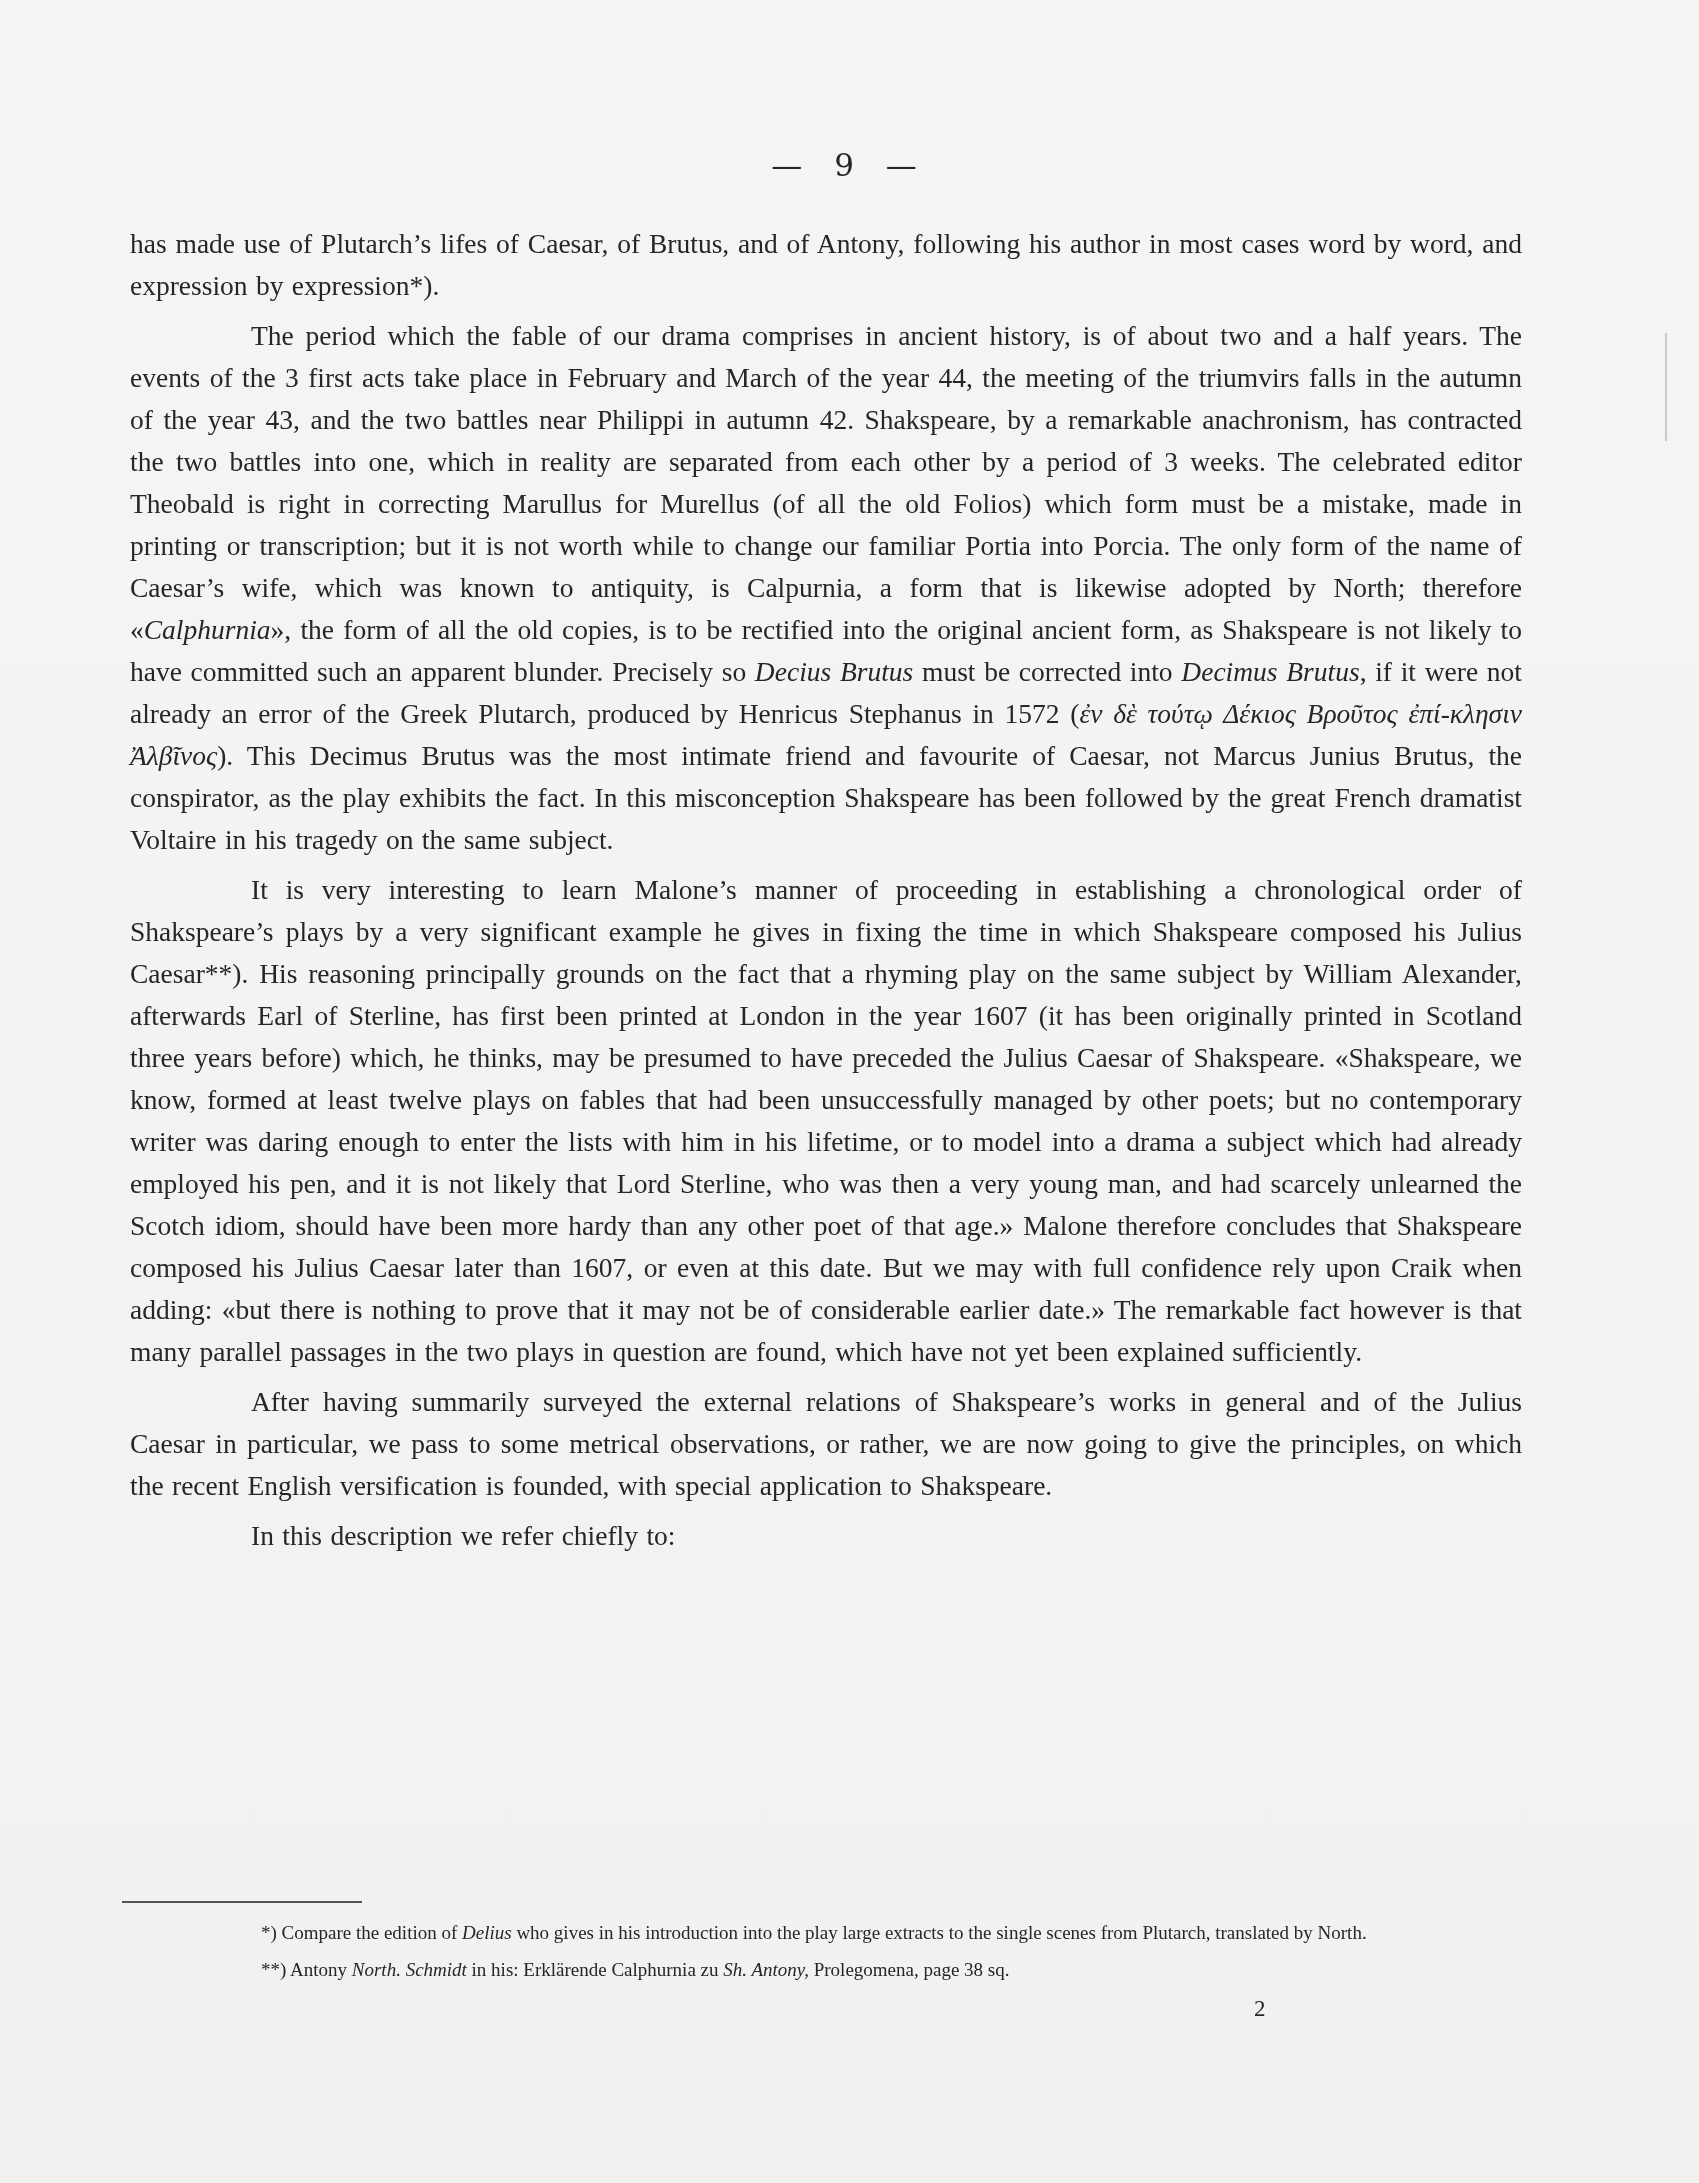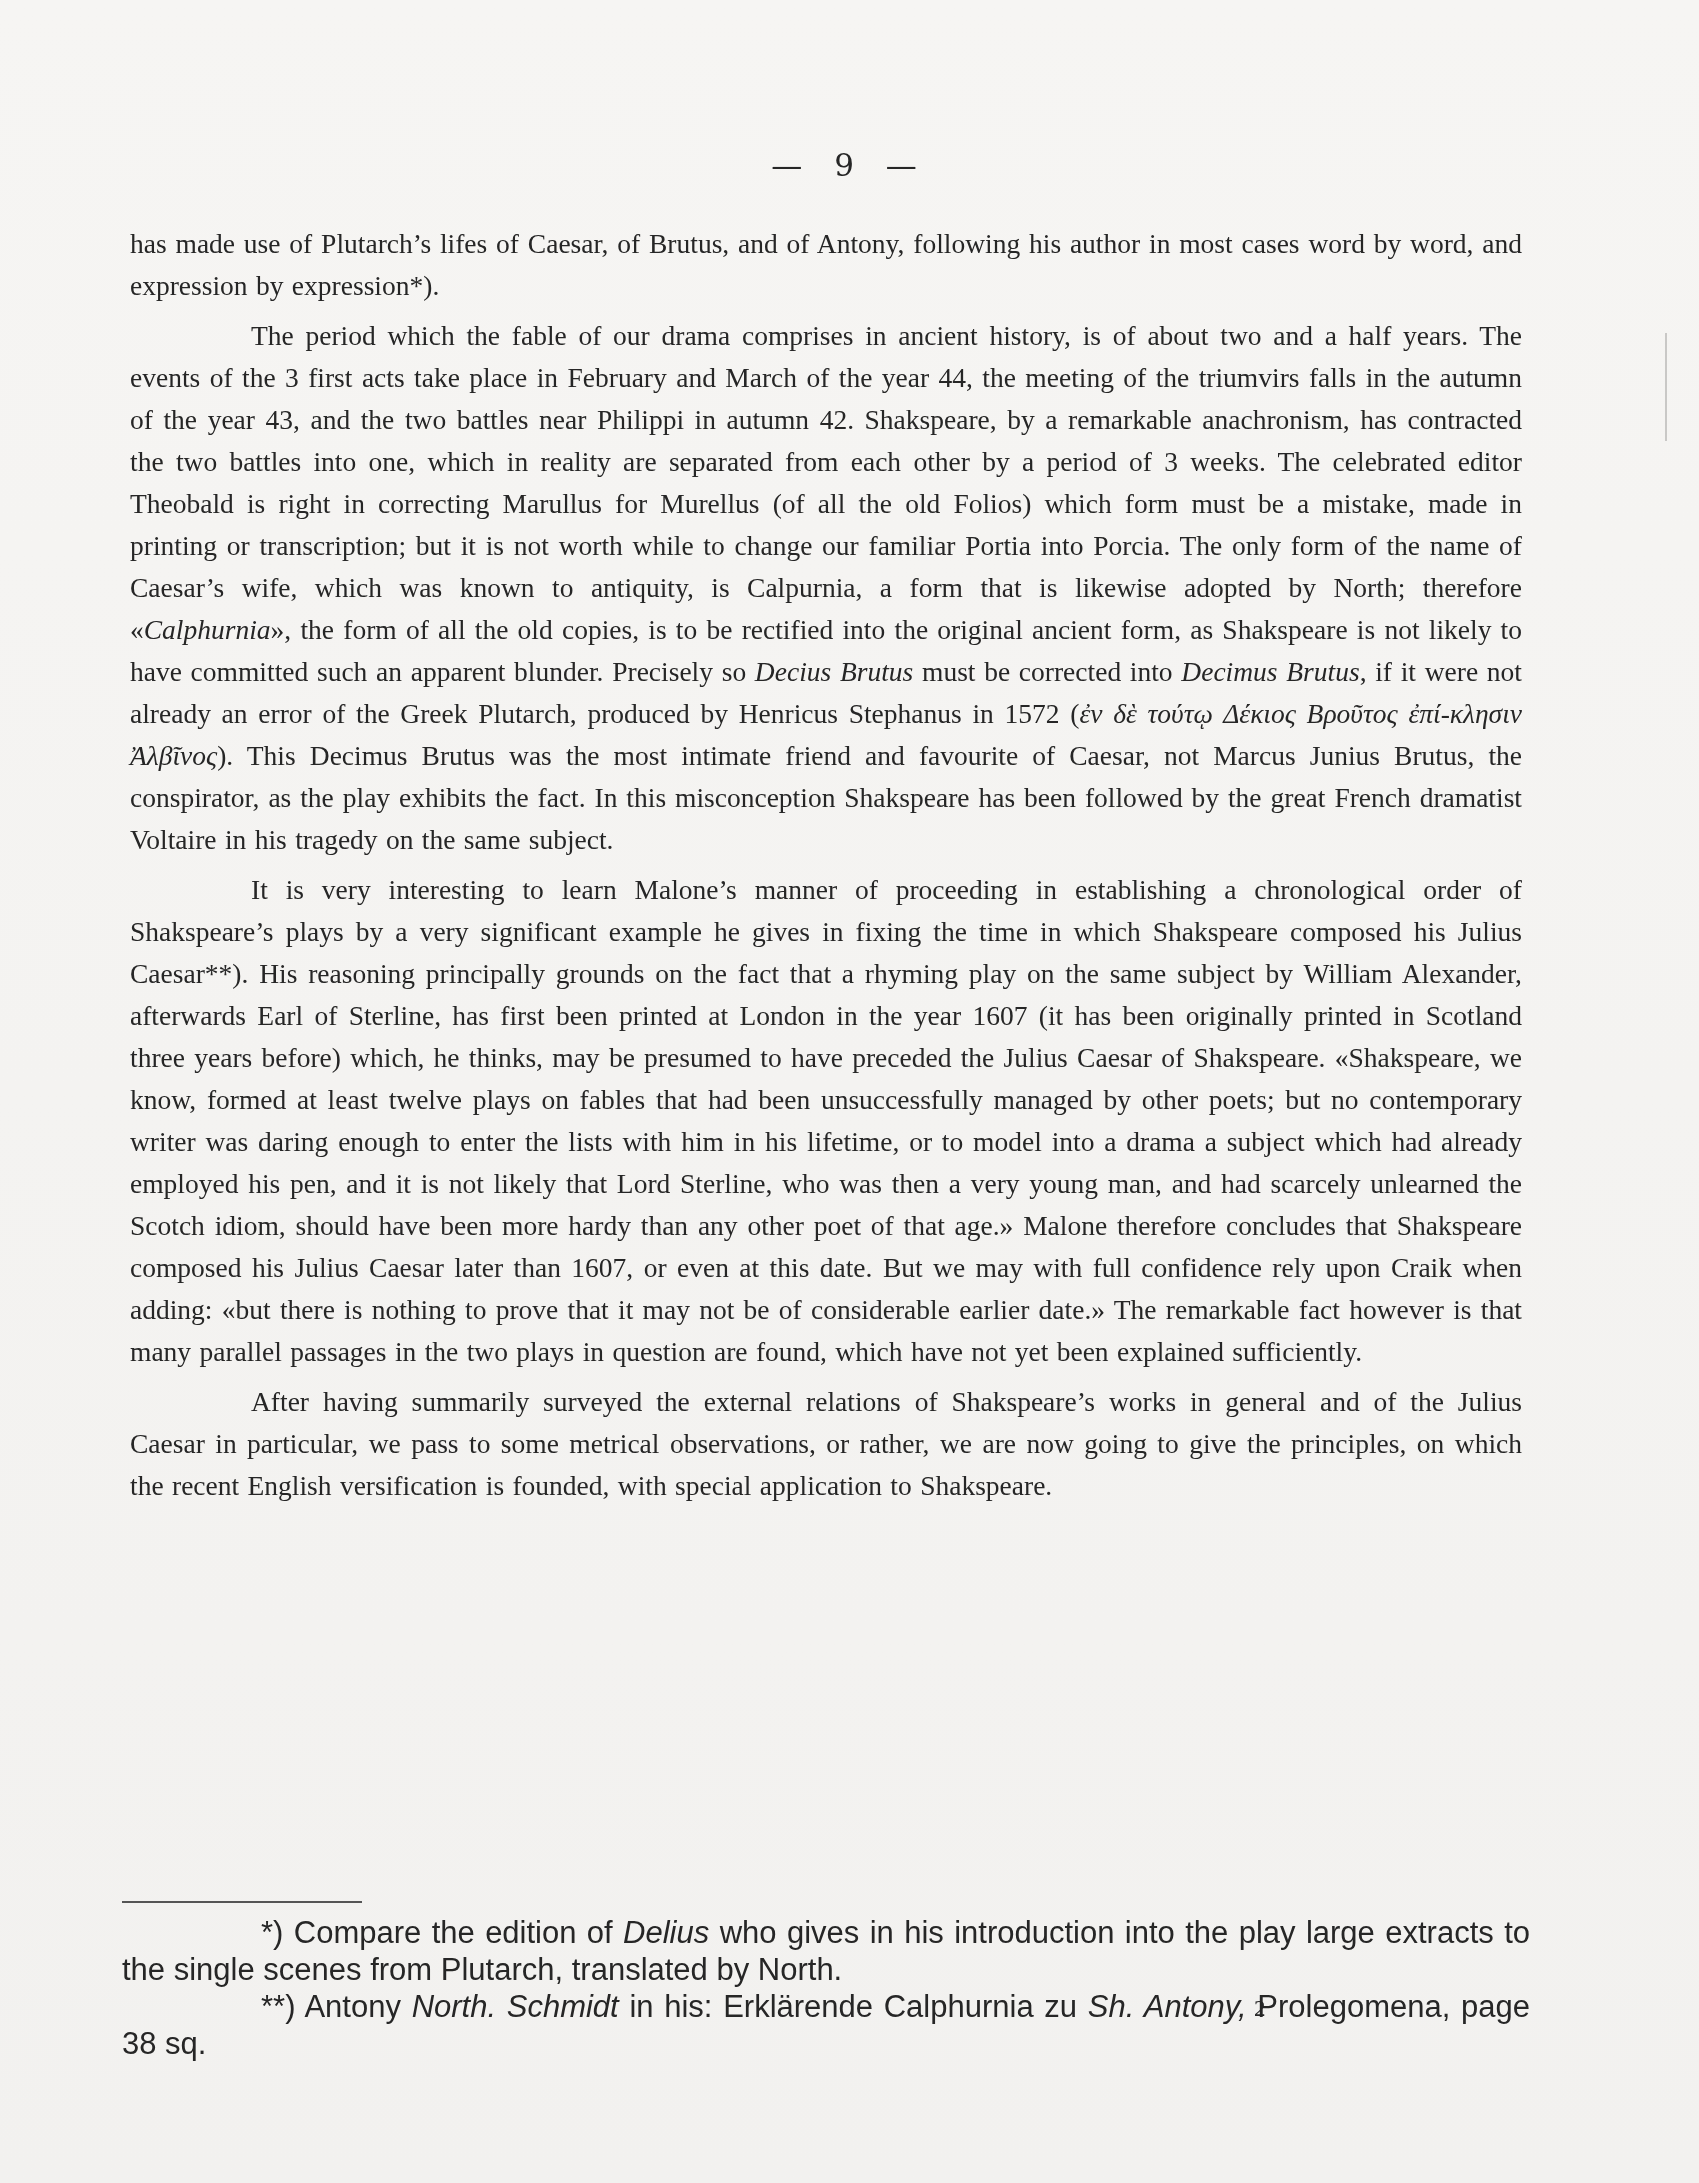--- a/index.html
+++ b/index.html
@@ -26,22 +26,22 @@
     word-spacing: 1.5px;
   }
   .body-text p { margin: 8px; text-indent: 0; }
   .body-text p.indent { text-indent: 121px; }
   .footrule {
     position: absolute; left: 122px; top: 1901px; width: 240px; height: 1.5px;
     background: #555;
   }
   .footnotes {
     position: absolute; left: 122px; top: 1914px; width: 1408px;
-    font-size: 31px; line-height: 37px; text-align: justify;
-    font-family: Liberation Sans, sans-serif;
+    font-size: 19px; line-height: 37px; text-align: justify;
+    font-family: Liberation Serif, serif;
   }
   .footnotes p { margin: 0; text-indent: 139px; }
   .signature {
     position: absolute; left: 1254px; top: 1996px; font-size: 23px;
     font-family: "Liberation Serif", serif;
   }
   i { font-style: italic; }
   .stray {
     position: absolute; width: 1.5px; background: #c9c8c6;
   }
@@ -52,20 +52,21 @@
 <div class="page">
   <div class="stray" style="left:1665px;top:333px;height:108px;"></div>
 
   <div class="page-number">— 9 —</div>
 
   <div class="body-text" id="body-text">
       <p><span>has made use of Plutarch’s lifes of Caesar, of Brutus, and of Antony, following his author in most cases word by word, and expression by expression*).</span></p>
       <p class="indent"><span>The period which the fable of our drama comprises in ancient history, is of about two and a half years. The events of the 3 first acts take place in February and March of the year 44, the meeting of the triumvirs falls in the autumn of the year 43, and the two battles near Philippi in autumn 42. Shakspeare, by a remarkable anachronism, has contracted the two battles into one, which in reality are separated from each other by a period of 3 weeks. The celebrated editor Theobald is right in correcting Marullus for Murellus (of all the old Folios) which form must be a mistake, made in printing or transcription; but it is not worth while to change our familiar Portia into Porcia. The only form of the name of Caesar’s wife, which was known to antiquity, is Calpurnia, a form that is likewise adopted by North; therefore «</span><i>Calphurnia</i><span>», the form of all the old copies, is to be rectified into the original ancient form, as Shakspeare is not likely to have committed such an apparent blunder. Precisely so </span><i>Decius Brutus</i><span> must be corrected into </span><i>Decimus Brutus</i><span>, if it were not already an error of the Greek Plutarch, produced by Henricus Stephanus in 1572 (</span><i>ἐν δὲ τούτῳ Δέκιος Βροῦτος ἐπί-κλησιν Ἀλβῖνος</i><span>). This Decimus Brutus was the most intimate friend and favourite of Caesar, not Marcus Junius Brutus, the conspirator, as the play exhibits the fact. In this misconception Shakspeare has been followed by the great French dramatist Voltaire in his tragedy on the same subject.</span></p>
       <p class="indent"><span>It is very interesting to learn Malone’s manner of proceeding in establishing a chronological order of Shakspeare’s plays by a very significant example he gives in fixing the time in which Shakspeare composed his Julius Caesar**). His reasoning principally grounds on the fact that a rhyming play on the same subject by William Alexander, afterwards Earl of Sterline, has first been printed at London in the year 1607 (it has been originally printed in Scotland three years before) which, he thinks, may be presumed to have preceded the Julius Caesar of Shakspeare. «Shakspeare, we know, formed at least twelve plays on fables that had been unsuccessfully managed by other poets; but no contemporary writer was daring enough to enter the lists with him in his lifetime, or to model into a drama a subject which had already employed his pen, and it is not likely that Lord Sterline, who was then a very young man, and had scarcely unlearned the Scotch idiom, should have been more hardy than any other poet of that age.» Malone therefore concludes that Shakspeare composed his Julius Caesar later than 1607, or even at this date. But we may with full confidence rely upon Craik when adding: «but there is nothing to prove that it may not be of considerable earlier date.» The remarkable fact however is that many parallel passages in the two plays in question are found, which have not yet been explained sufficiently.</span></p>
       <p class="indent"><span>After having summarily surveyed the external relations of Shakspeare’s works in general and of the Julius Caesar in particular, we pass to some metrical observations, or rather, we are now going to give the principles, on which the recent English versification is founded, with special application to Shakspeare.</span></p>
+      <p class="indent"><span>In this description we refer chiefly to:</span></p>
     </div>
 
   <div class="footrule"></div>
 
   <div class="footnotes" id="footnotes">
       <p><span>*) Compare the edition of </span><i>Delius</i><span> who gives in his introduction into the play large extracts to the single scenes from Plutarch, translated by North.</span></p>
       <p><span>**) Antony </span><i>North. Schmidt</i><span> in his: Erklärende Calphurnia zu </span><i>Sh. Antony,</i><span> Prolegomena, page 38 sq.</span></p>
     </div>
 
   <div class="signature">2</div>

